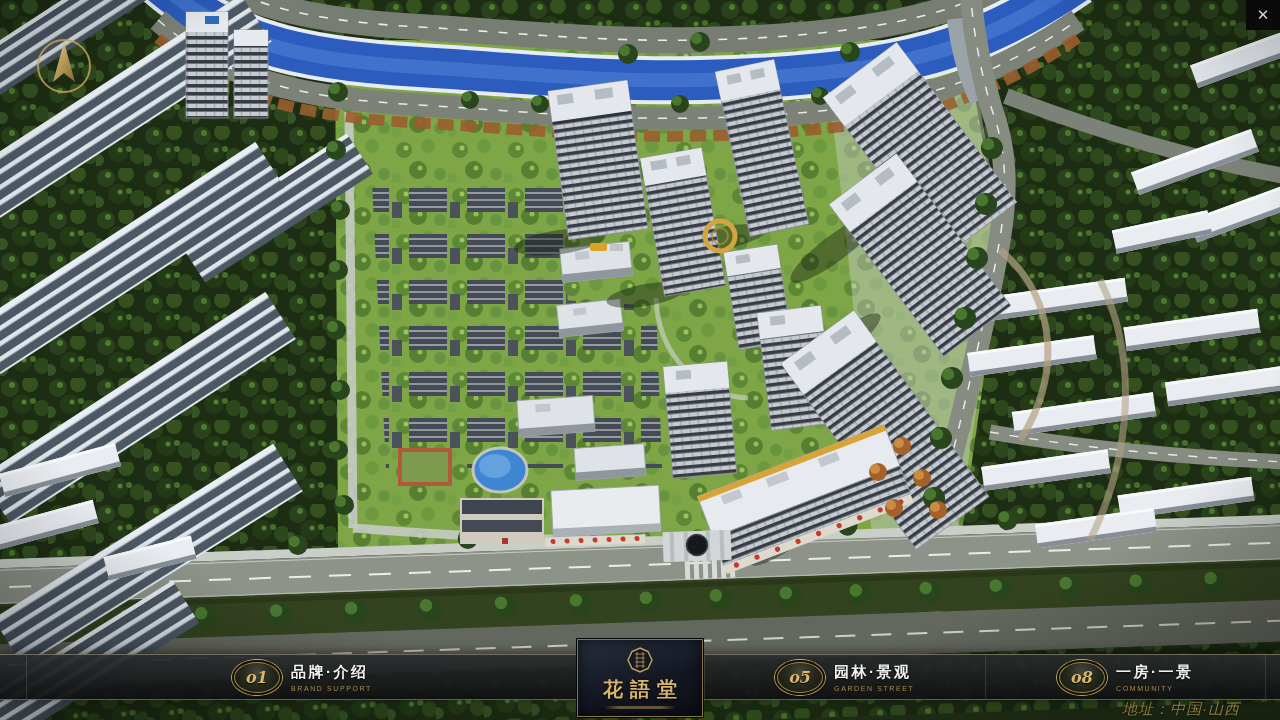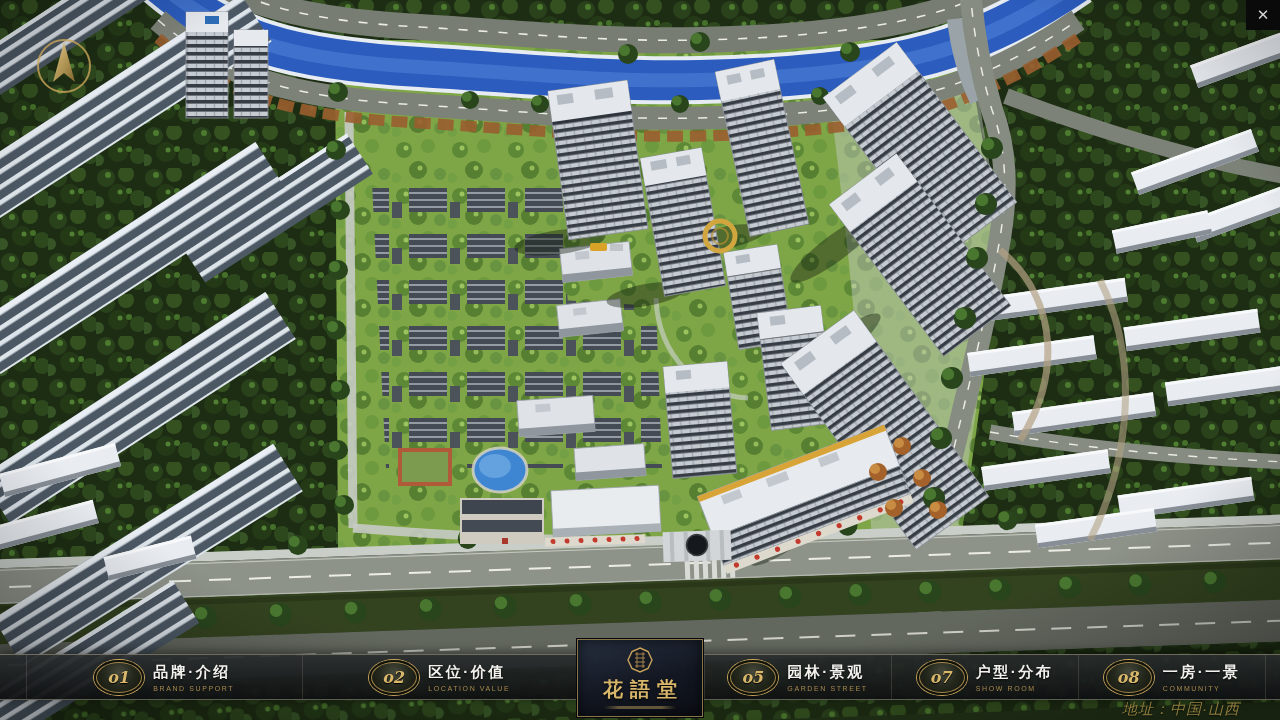--- a/index.html
+++ b/index.html
@@ -437,45 +437,31 @@
 
   <div class="navbar">
     <div class="nav-group left">
       <div class="nav-item">
         <span class="badge">o1</span>
         <span class="nav-text">
           <span class="zh">品牌·介绍</span>
           <span class="en">BRAND SUPPORT</span>
         </span>
       </div>
-      <div class="nav-item">
-        <span class="badge">o2</span>
-        <span class="nav-text">
-          <span class="zh">区位·价值</span>
-          <span class="en">LOCATION VALUE</span>
-        </span>
-      </div>
     </div>
     <div class="logo-gap"></div>
     <div class="nav-group right">
       <div class="nav-item">
         <span class="badge">o5</span>
         <span class="nav-text">
           <span class="zh">园林·景观</span>
           <span class="en">GARDEN STREET</span>
         </span>
       </div>
       <div class="nav-item">
-        <span class="badge">o7</span>
-        <span class="nav-text">
-          <span class="zh">户型·分布</span>
-          <span class="en">SHOW ROOM</span>
-        </span>
-      </div>
-      <div class="nav-item">
         <span class="badge">o8</span>
         <span class="nav-text">
           <span class="zh">一房·一景</span>
           <span class="en">COMMUNITY</span>
         </span>
       </div>
     </div>
   </div>
 
   <div class="logo-panel">

